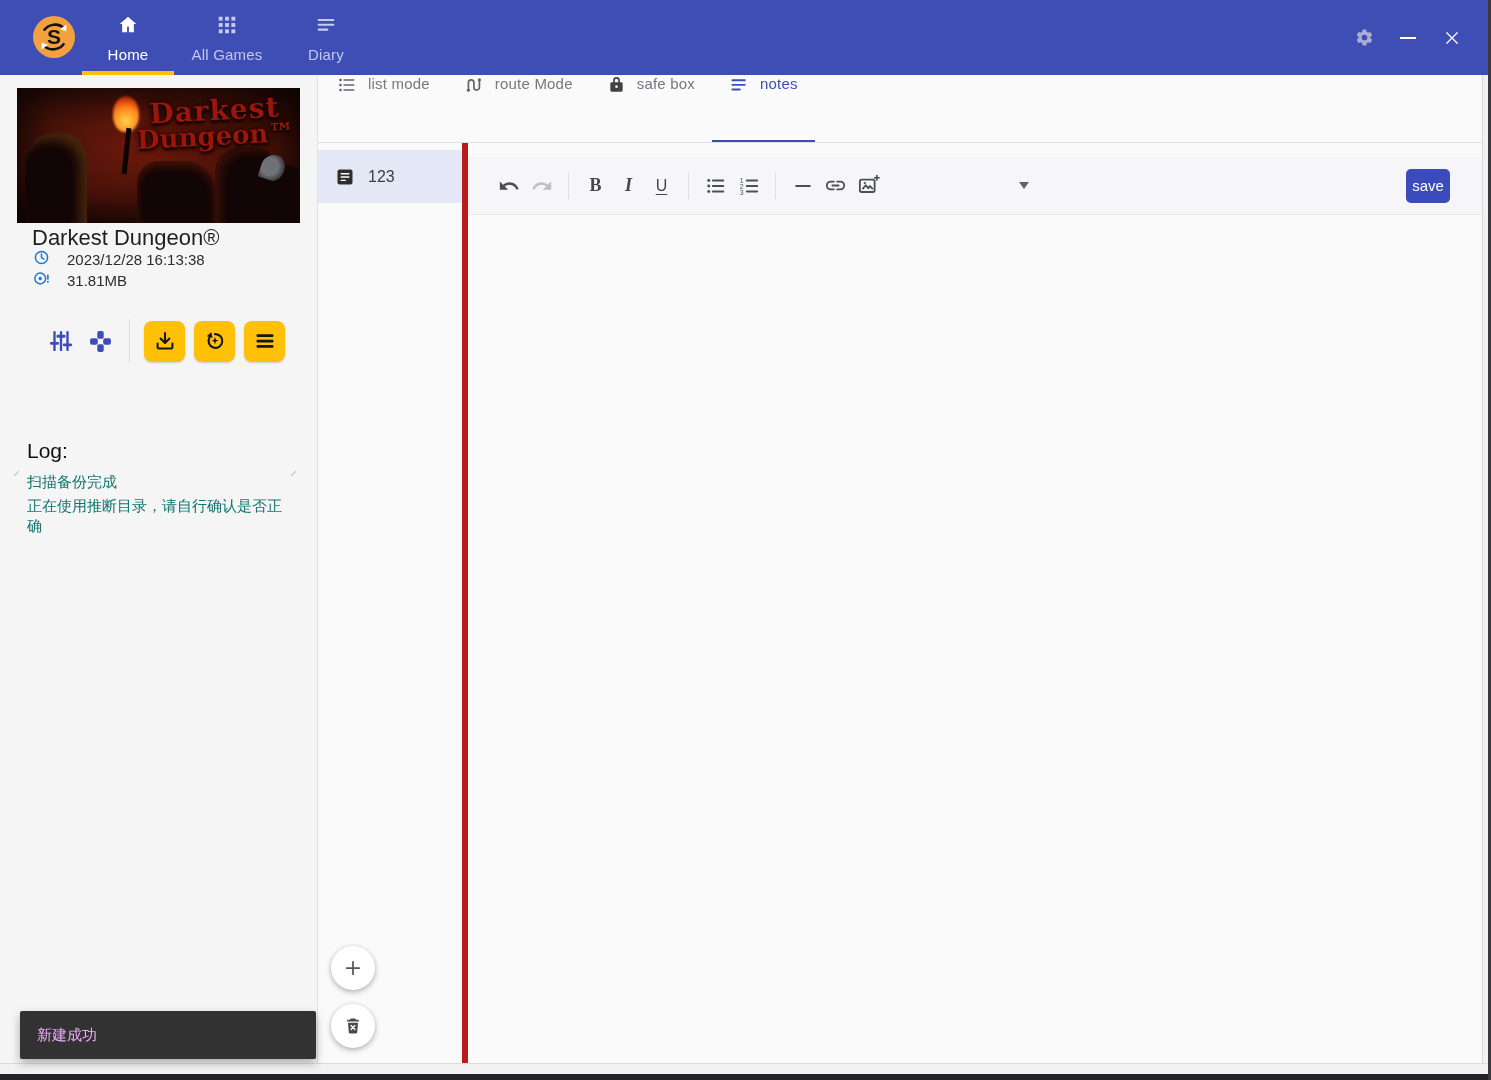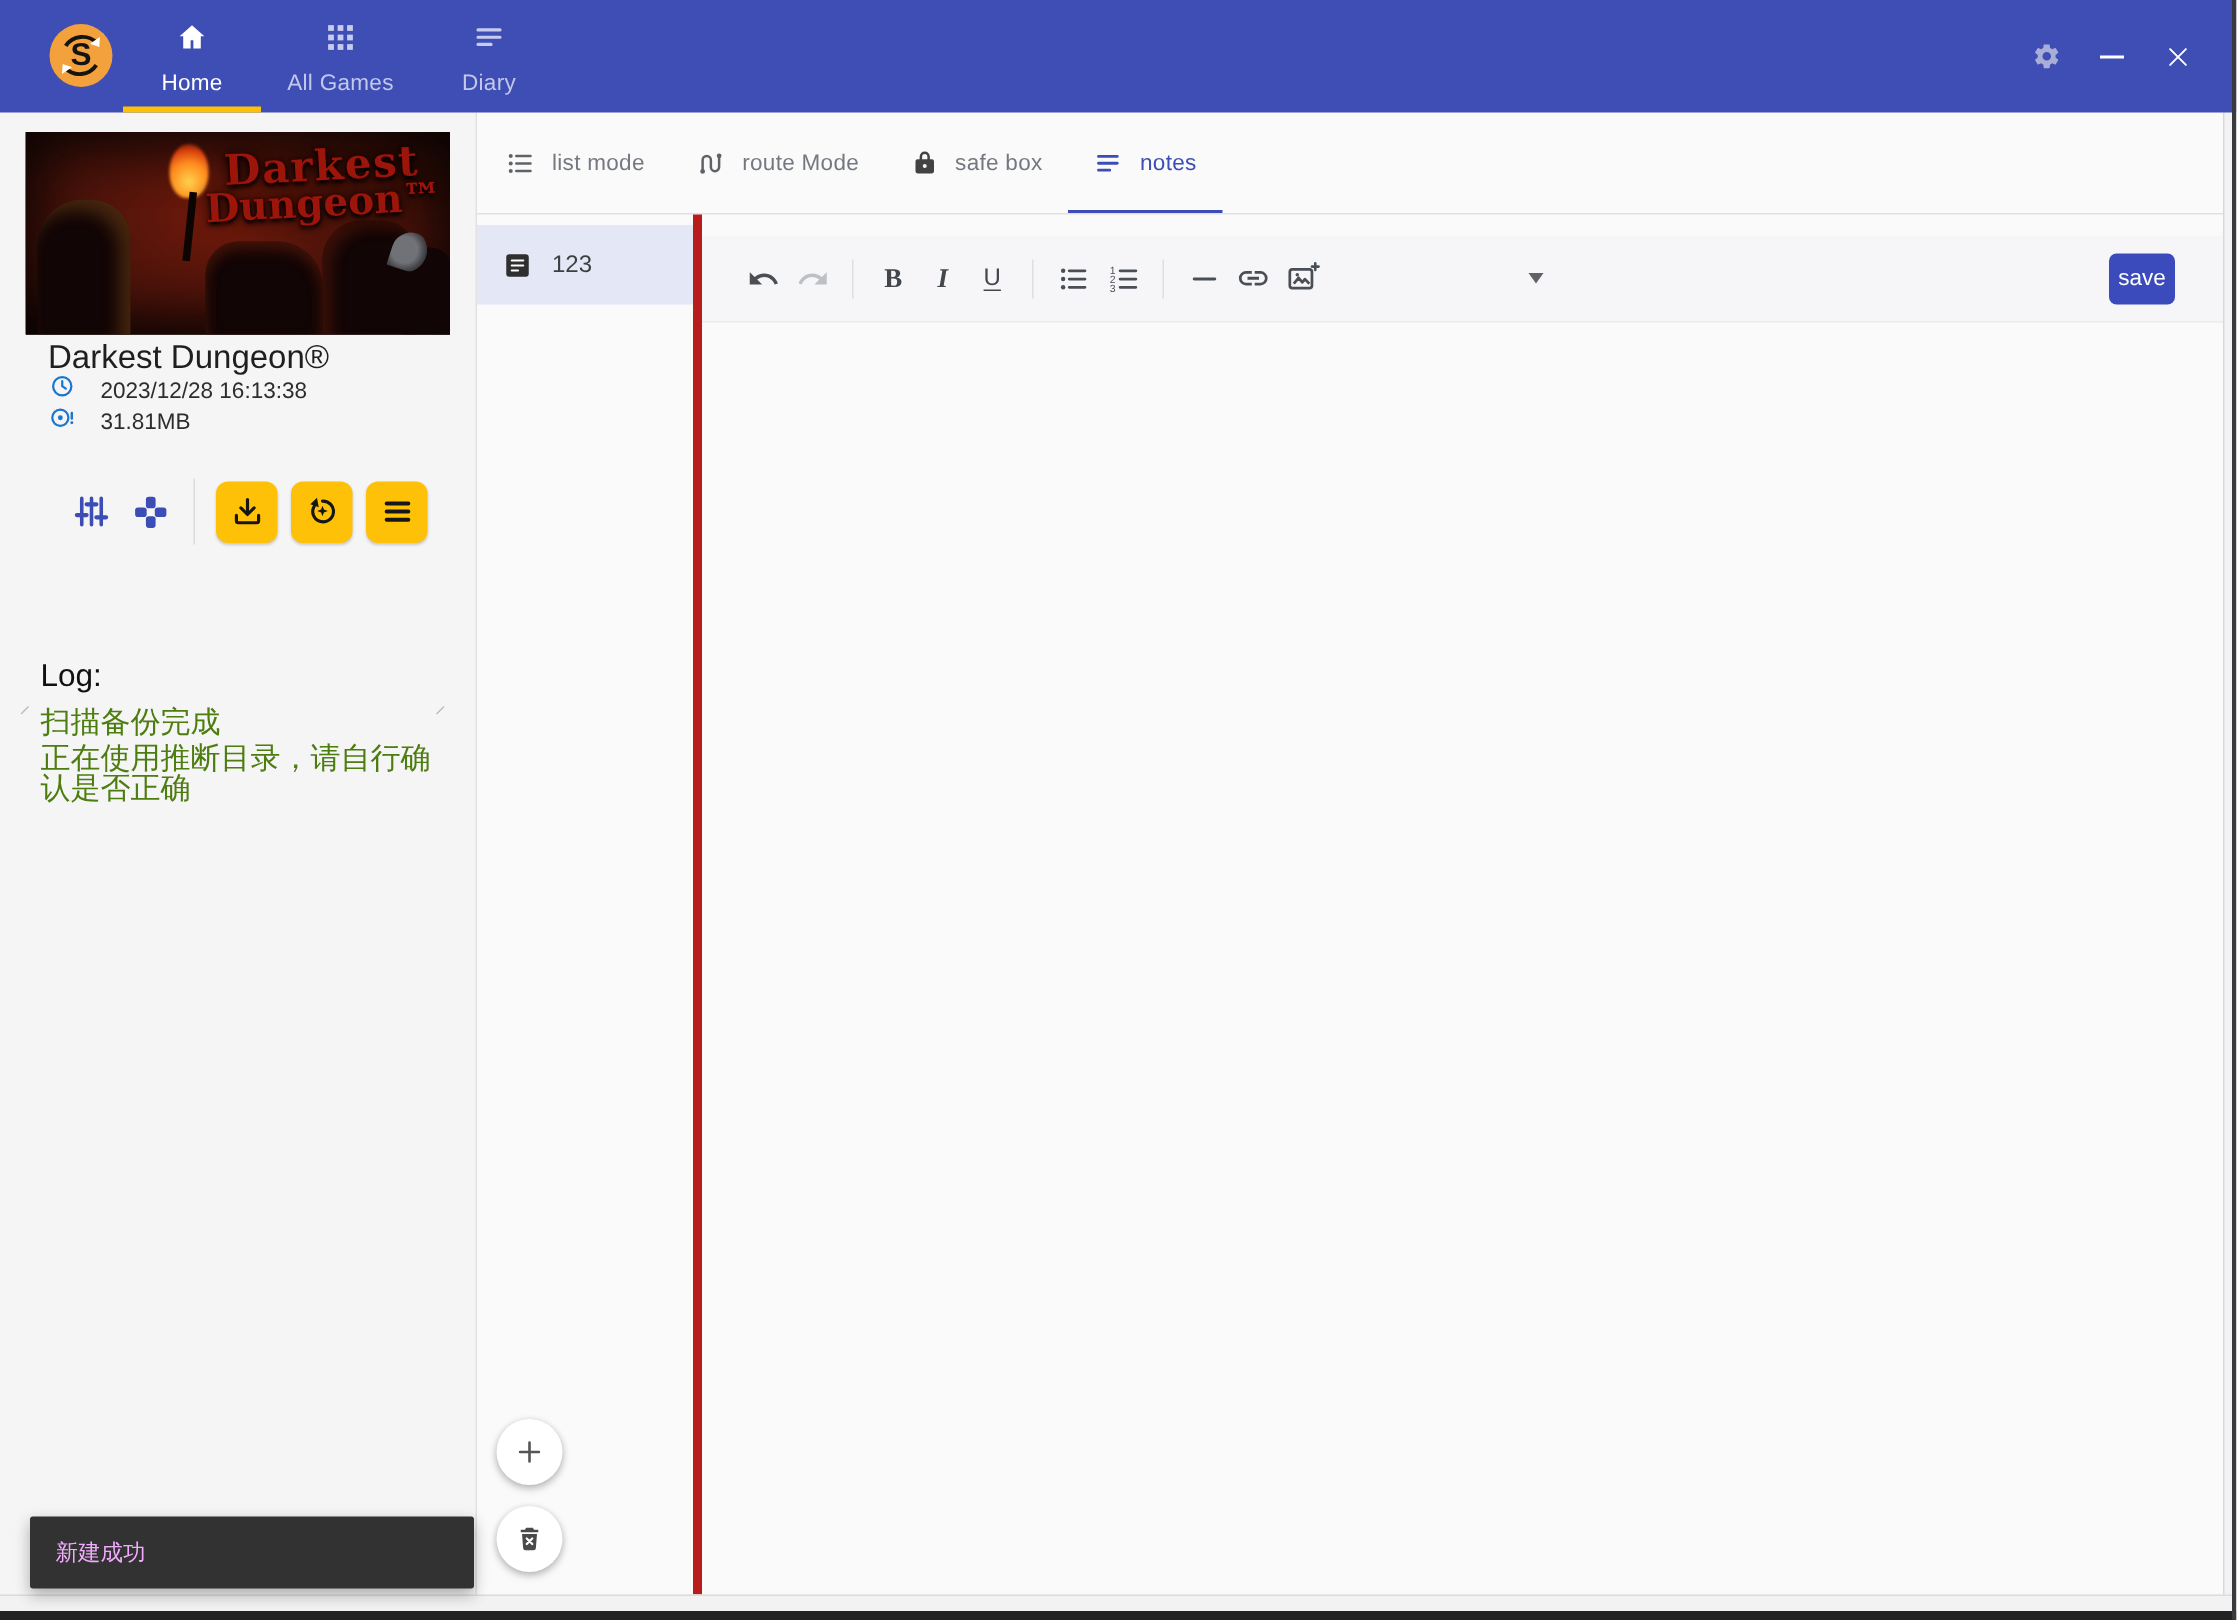--- a/index.html
+++ b/index.html
@@ -55,36 +55,36 @@
   .row-time { top:174px; } .row-size { top:195px; }
 
   .actions { position:absolute; left:46px; top:243px; height:46px; display:flex; align-items:center; gap:9px; }
   .plain-btn { width:30px; height:30px; display:flex; align-items:center; justify-content:center; cursor:pointer; }
   .vdiv-side { width:1px; height:44px; background:#dcdcdc; margin:0 5px; }
   .ybtn { width:41px; height:41px; border-radius:8px; background:#FFC107; border:none; display:flex;
           align-items:center; justify-content:center; cursor:pointer; box-shadow:0 1px 2px rgba(0,0,0,.18); }
 
   .log { position:absolute; left:27px; top:324px; width:264px;margin-top:40px; }
   .log-title { font-size:21px; color:#111; font-weight:400; }
-  .log-line { font-size:20px; color:#4d7c0f; line-height:20px; margin-top:4px; }
+  .log-line { font-size:15px; color:#0f766e; line-height:20px; margin-top:4px; }
   .log-line.first { margin-top:9px; }
   .grip { position:absolute; top:398px; width:7px; height:1px; background:#bdbdbd; transform:rotate(-45deg); }
   .grip.gl { left:13px; } .grip.gr { left:290px; }
 
   
   .toast { position:absolute; left:20px; top:1011px; width:296px; height:48px; background:#323232; border-radius:2px;
            display:flex; align-items:center; padding-left:17px; color:#f0abfc; font-size:15px; z-index:40;
            box-shadow:0 4px 10px rgba(0,0,0,.3); }
 
   
   .main { position:absolute; left:318px; top:75px; width:1165px; height:988px; background:#fafafa;
           border-right:1px solid #d8d8d8; }
   .tabbar { position:relative; height:68px; border-bottom:1px solid #e0e0e0; display:flex; align-items:stretch;
             padding-left:2px; }
-  .mtab { position:relative; display:flex; align-items:center; gap:11px; padding:0 17px; cursor:pointer; }
+  .mtab { position:relative; display:flex; gap:11px; padding:0 17px; cursor:pointer; }
   .mtab .mlabel { font-size:15px; color:#747880; letter-spacing:.2px; }
   .mtab.active .mlabel { color:#3C4EB5; }
   .mtab.active::after { content:""; position:absolute; left:0; right:0; bottom:0; height:2.5px; background:#3C4EB5; }
 
   .main-body { position:absolute; left:0; top:68px; right:0; bottom:0; display:flex; }
   .notes-col { position:relative; width:150px; border-right:6px solid #b91c1c; }
   .note-item { margin-top:7px; height:53px; background:#E4E7F6; display:flex; align-items:center; gap:13px;
                padding-left:17px; cursor:pointer; }
   .note-item .nilabel { font-size:16px; color:#3c4043; }
   .fab { position:absolute; left:13px; width:44px; height:44px; border-radius:50%; background:#fff; border:none;

